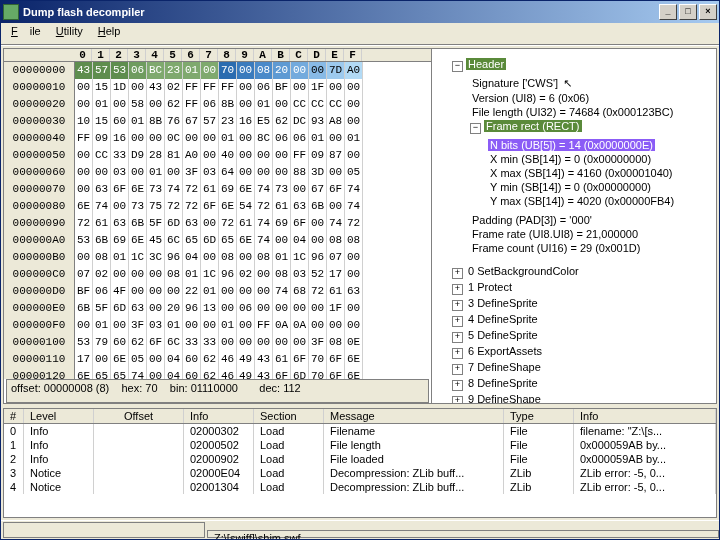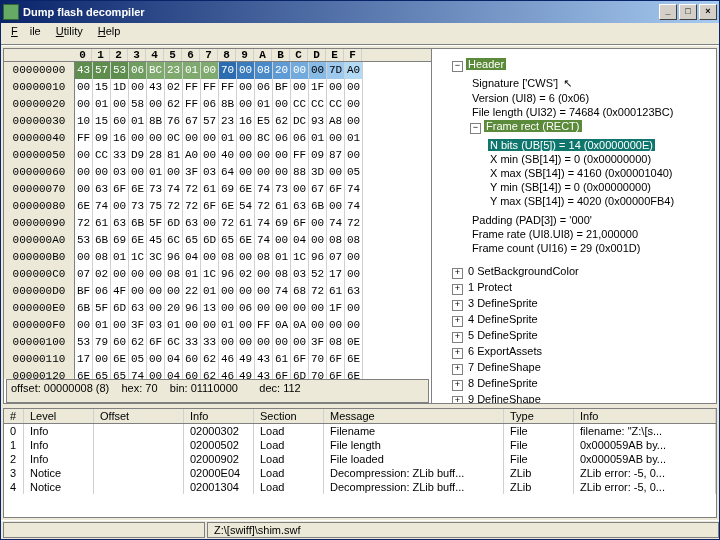--- a/index.html
+++ b/index.html
@@ -20,28 +20,28 @@
 .hexhdr .bc, .hexrow .bc{width:18px;text-align:center;border-right:1px solid #d0d0d0;box-sizing:border-box}
 .hexbody{flex:1;overflow:auto}
 .hexrow{display:flex;font-family:"Courier New",monospace;font-size:11px;line-height:17px}
 .hexrow .addr{width:70px;font-weight:normal;background:#ece9d8;border-right:1px solid #808080;text-align:center}
 .bc{font-family:"Courier New",monospace}
 .status{height:18px;border:1px solid #808080;margin:0 2px;padding:2px 4px;background:#ece9d8}
 .logpane{height:108px;margin:2px;border:1px solid #808080;overflow:hidden;display:flex;flex-direction:column;background:#fff}
 .loghdr,.logrow{display:flex;font-size:11px}
 .loghdr{background:#ece9d8;border-bottom:1px solid #808080}
 .cell{padding:1px 6px;border-right:1px solid #d0d0d0;box-sizing:border-box;overflow:hidden;white-space:nowrap}
-.c-n{width:20px}.c-lvl{width:70px}.c-off{width:90px;text-align:left;padding-right:6px}.c-code{width:70px}.c-sec{width:70px}.c-msg{width:180px}.c-type{width:70px}.c-info{flex:1}
+.c-n{width:20px}.c-lvl{width:70px}.c-off{width:90px;text-align:center;padding-right:6px}.c-code{width:70px}.c-sec{width:70px}.c-msg{width:180px}.c-type{width:70px}.c-info{flex:1}
 .footer{height:18px;display:flex;border-top:1px solid #fff}
-.footer .seg{border:1px solid #808080;padding:1px 6px;margin:1px 0 1px 2px;flex:1}
+.footer .seg{border:1px solid #808080;padding:1px 6px;margin:9px 0 1px 2px;flex:1}
 .tree ul{list-style:none;margin:4px;padding-left:14px}
 .tree li{padding:1px 0;white-space:nowrap}
 .tree .tog{display:inline-block;width:9px;height:9px;border:1px solid #808080;text-align:center;line-height:7px;font-size:9px;margin-right:3px;background:#fff;cursor:pointer}
 .tree .lbl{padding:0 2px}
-.tree .sel{background:#0f766e;color:#fff}
+.tree .sel{background:#8b5cf6;color:#fff}
 .tree .hdr{background:#5a8a3a;color:#fff}
 
 .g0{background:#5e8d4e;color:#fff}.g1{background:#6f9c5f;color:#fff}.g2{background:#7fa96e;color:#fff}
 .b0{background:#2b6cb0;color:#fff}.b1{background:#3a7bbd;color:#fff}.b2{background:#4a8ac9;color:#fff}
 .b3{background:#5e9ad3;color:#fff}.b4{background:#73aadd;color:#fff}.b5{background:#88bae6;color:#000}
 .b6{background:#9dcaee;color:#000}.b7{background:#b2daf5;color:#000}
 </style>
 </head>
 <body>
 

